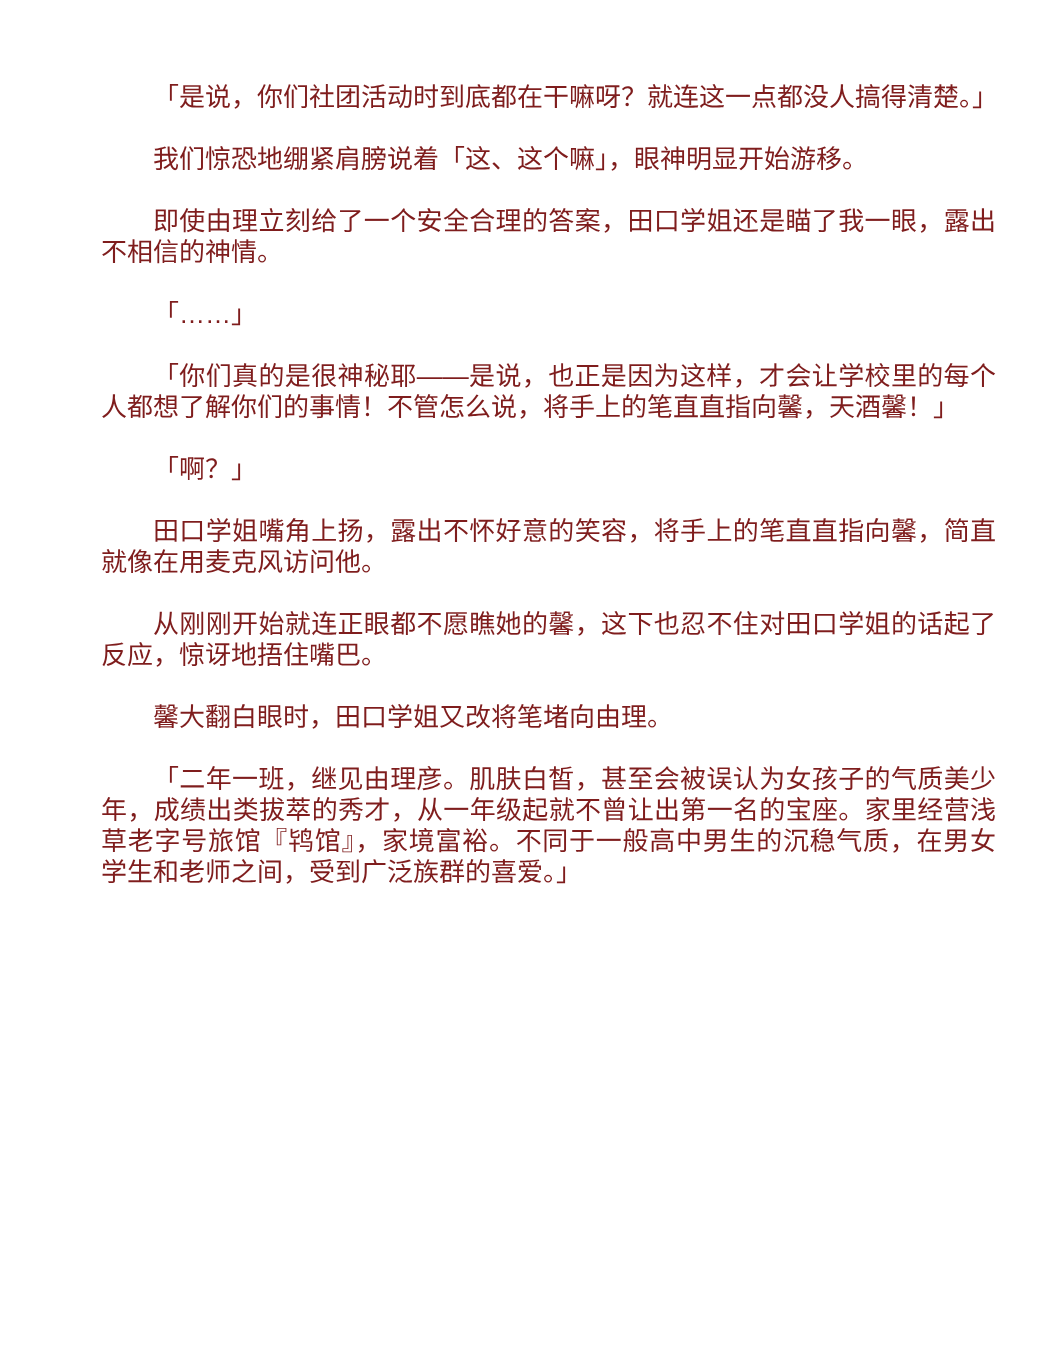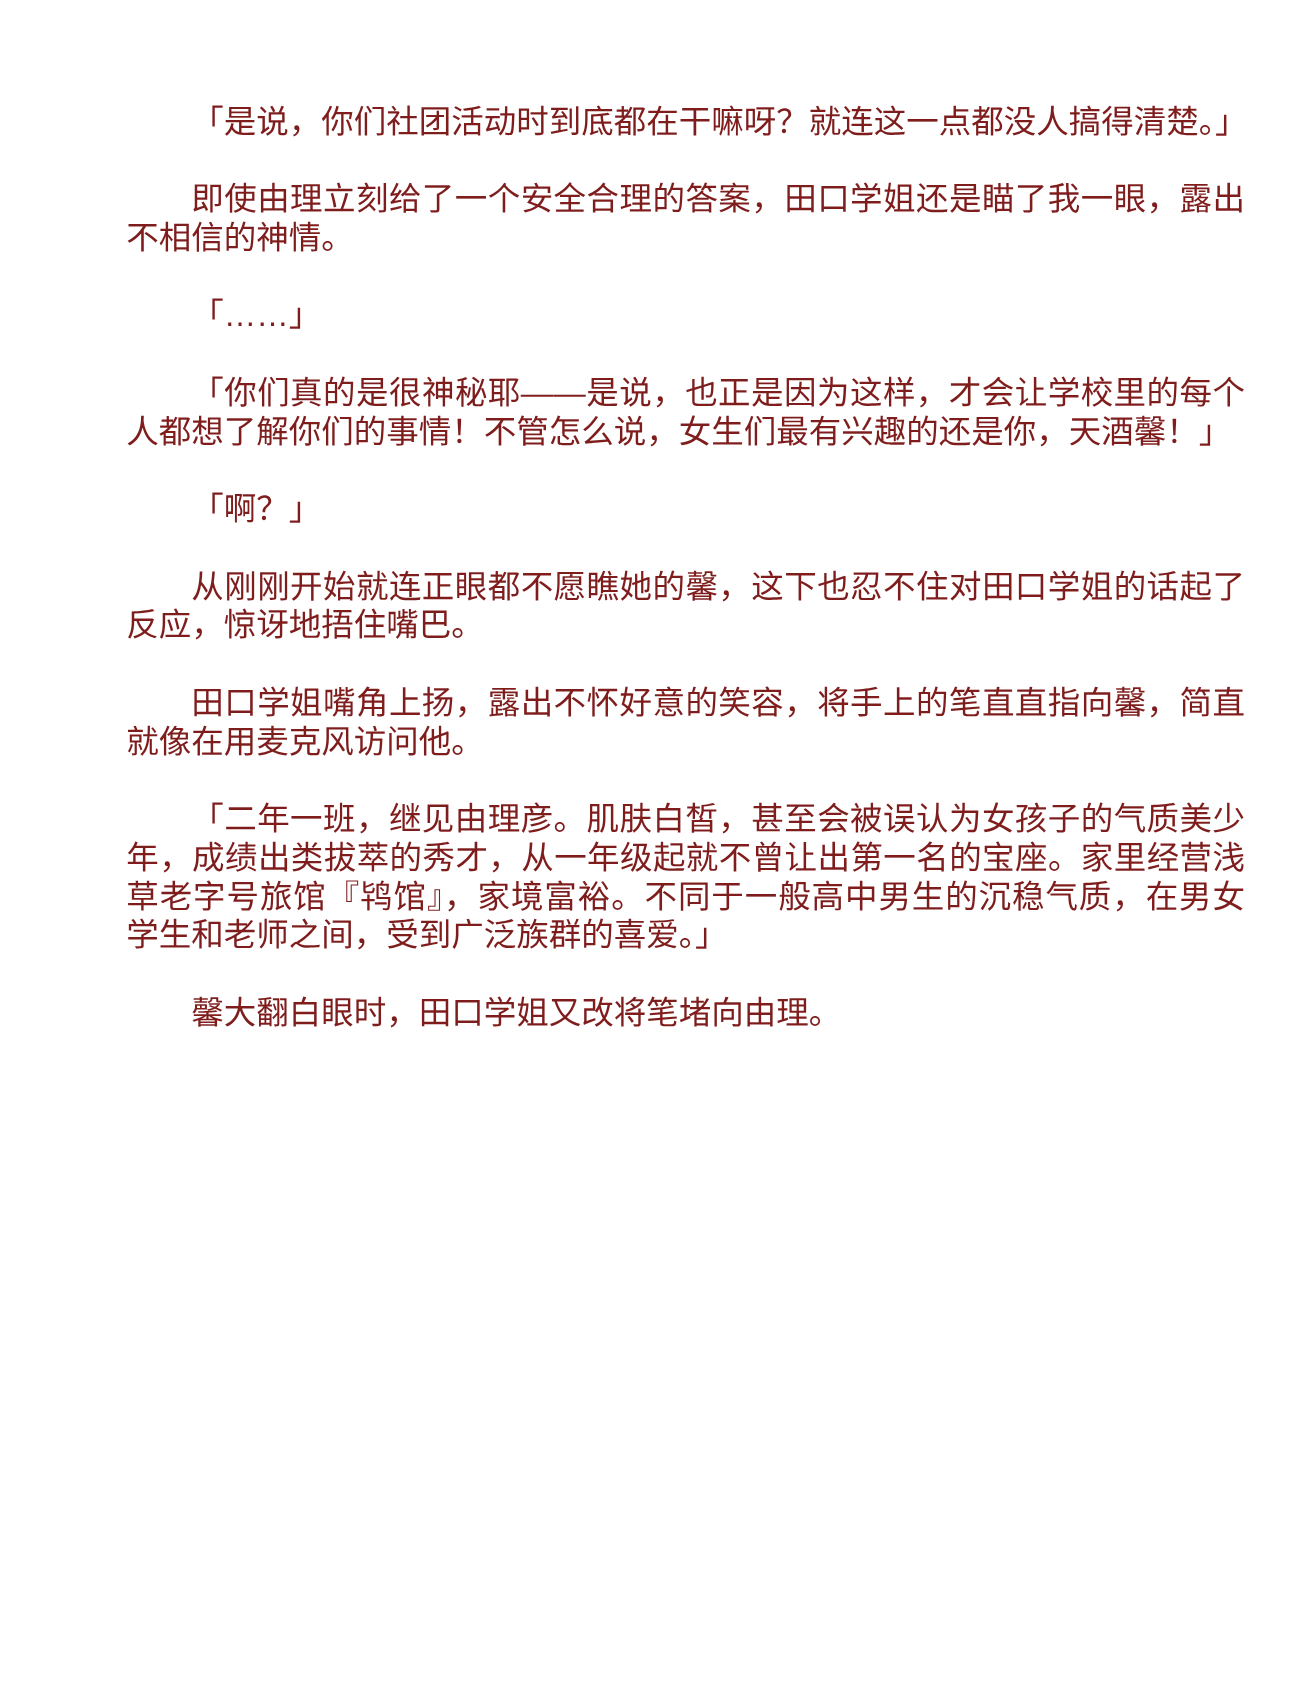--- a/index.html
+++ b/index.html
@@ -27,21 +27,22 @@
     text-indent: 2em;
     word-break: break-all;
     text-justify: inter-character;
   }
 </style>
 </head>
 <body>
 
 <div class="page">
   <p>「是说，你们社团活动时到底都在干嘛呀？就连这一点都没人搞得清楚。」</p>
+  <p>我们惊恐地绷紧肩膀说着「这、这个嘛」，眼神明显开始游移。</p>
   <p>即使由理立刻给了一个安全合理的答案，田口学姐还是瞄了我一眼，露出不相信的神情。</p>
   <p>「……」</p>
-  <p>「你们真的是很神秘耶——是说，也正是因为这样，才会让学校里的每个人都想了解你们的事情！不管怎么说，女生们最有兴趣的还是你，天酒馨！」</p>
+  <p>「你们真的是很神秘耶——是说，也正是因为这样，才会让学校里的每个人都想了解你们的事情！不管怎么说，将手上的笔直直指向馨，天酒馨！」</p>
   <p>「啊？」</p>
+  <p>田口学姐嘴角上扬，露出不怀好意的笑容，将手上的笔直直指向馨，简直就像在用麦克风访问他。</p>
   <p>从刚刚开始就连正眼都不愿瞧她的馨，这下也忍不住对田口学姐的话起了反应，惊讶地捂住嘴巴。</p>
-  <p>田口学姐嘴角上扬，露出不怀好意的笑容，将手上的笔直直指向馨，简直就像在用麦克风访问他。</p>
+  <p>馨大翻白眼时，田口学姐又改将笔堵向由理。</p>
   <p>「二年一班，继见由理彦。肌肤白皙，甚至会被误认为女孩子的气质美少年，成绩出类拔萃的秀才，从一年级起就不曾让出第一名的宝座。家里经营浅草老字号旅馆『鸨馆』，家境富裕。不同于一般高中男生的沉稳气质，在男女学生和老师之间，受到广泛族群的喜爱。」</p>
-  <p>馨大翻白眼时，田口学姐又改将笔堵向由理。</p>
 </div>
 
 </body></html>

